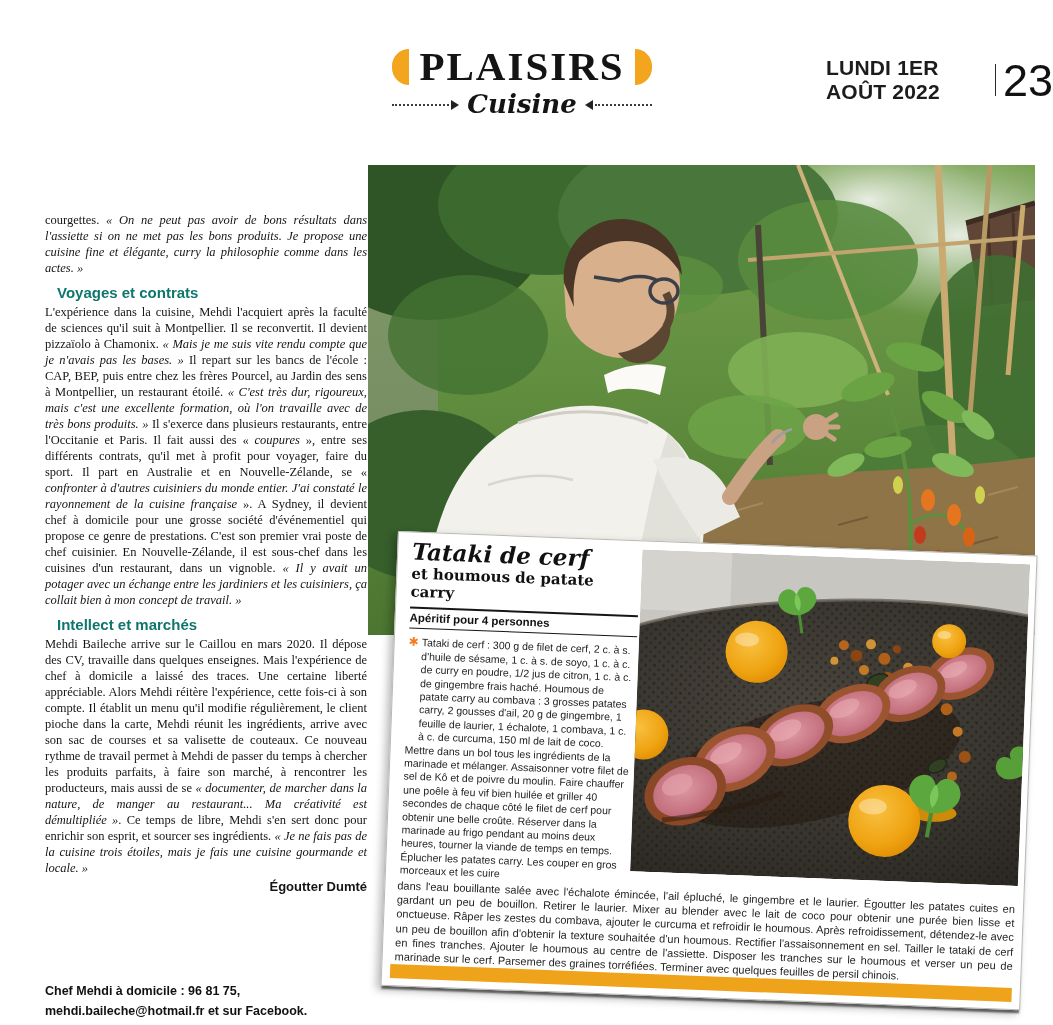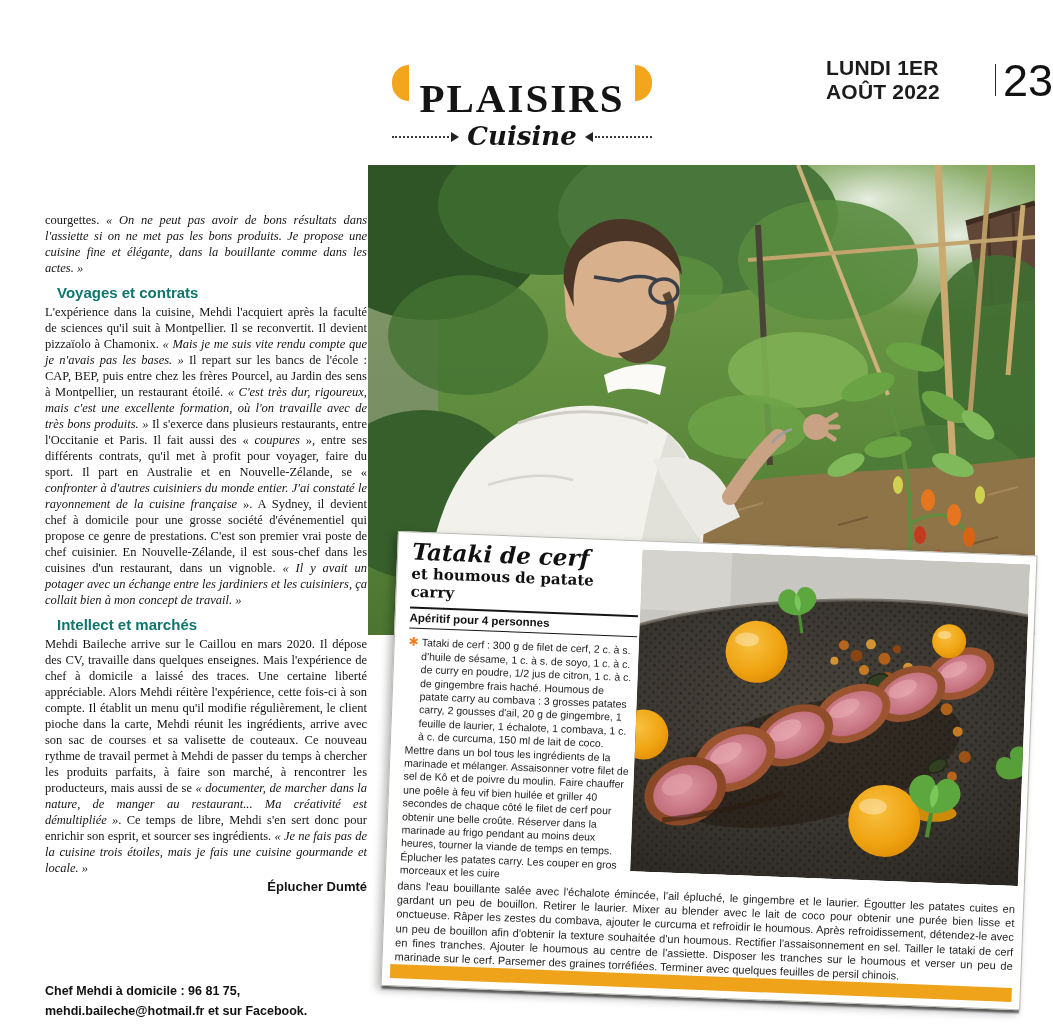--- a/index.html
+++ b/index.html
@@ -10,21 +10,21 @@
   .page{position:relative;width:1053px;height:1025px;background:#fff;overflow:hidden;
          font-family:"Liberation Serif",serif;color:var(--ink);}
 
   
   .masthead{position:absolute;left:392px;top:46px;width:260px;text-align:center;}
   .mast-row{display:flex;align-items:center;justify-content:center;gap:10px;}
   .bracket{width:17px;height:36px;background:var(--accent);}
   .bracket.left{border-radius:18px 0 0 18px;}
   .bracket.right{border-radius:0 18px 18px 0;}
   .mast-title{font-family:"Liberation Serif",serif;font-size:41px;font-weight:600;
-              letter-spacing:2px;line-height:1;color:#141414;margin-top:32px;}
+              letter-spacing:2px;line-height:1;color:#141414;}
   .mast-sub-row{display:flex;align-items:center;justify-content:center;margin-top:4px;}
   .dotline{flex:1;border-top:2px dotted #3c3c3c;height:0;}
   .tri{width:0;height:0;border-top:5px solid transparent;border-bottom:5px solid transparent;}
   .tri.right{border-left:8px solid #222;margin:0 4px 0 2px;}
   .tri.left{border-right:8px solid #222;margin:0 2px 0 4px;}
   .mast-sub{font-family:"DejaVu Serif",serif;font-style:italic;font-weight:bold;
             font-size:26px;line-height:1.05;padding:0 4px;color:#141414;}
 
   
   .dateline{position:absolute;left:826px;top:56px;display:flex;align-items:center;}
@@ -210,26 +210,26 @@
 
       <path d="M 252,116 C 264,110 280,110 290,116" stroke="#3a3f49" stroke-width="3.5" fill="none"></path>
       <ellipse cx="296" cy="126" rx="14" ry="12" fill="none" stroke="#3a3f49" stroke-width="3.5"></ellipse>
       <line x1="252" y1="116" x2="226" y2="112" stroke="#3a3f49" stroke-width="3.5"></line>
 
       <path d="M 236,210 C 256,200 280,196 298,202 L 292,230 C 272,222 252,222 240,228 Z" fill="#fbfaf7"></path>
     </svg>
   </div>
 
   <div class="article">
-    <p><span>courgettes. </span><i>« On ne peut pas avoir de bons résultats dans l'assiette si on ne met pas les bons produits. Je propose une cuisine fine et élégante, dans la bouillante comme dans les actes. »</i></p>
+    <p><span>courgettes. </span><i>« On ne peut pas avoir de bons résultats dans l'assiette si on ne met pas les bons produits. Je propose une cuisine fine et élégante, curry la philosophie comme dans les actes. »</i></p>
     <div class="art-head">Voyages et contrats</div>
     <p><span>L'expérience dans la cuisine, Mehdi l'acquiert après la faculté de sciences qu'il suit à Montpellier. Il se reconvertit. Il devient pizzaïolo à Chamonix. </span><i>« Mais je me suis vite rendu compte que je n'avais pas les bases. »</i><span> Il repart sur les bancs de l'école : CAP, BEP, puis entre chez les frères Pourcel, au Jardin des sens à Montpellier, un restaurant étoilé. </span><i>« C'est très dur, rigoureux, mais c'est une excellente formation, où l'on travaille avec de très bons produits. »</i><span> Il s'exerce dans plusieurs restaurants, entre l'Occitanie et Paris. Il fait aussi des « </span><i>coupures</i><span> », entre ses différents contrats, qu'il met à profit pour voyager, faire du sport. Il part en Australie et en Nouvelle-Zélande, se « </span><i>confronter à d'autres cuisiniers du monde entier. J'ai constaté le rayonnement de la cuisine française</i><span> ». A Sydney, il devient chef à domicile pour une grosse société d'événementiel qui propose ce genre de prestations. C'est son premier vrai poste de chef cuisinier. En Nouvelle-Zélande, il est sous-chef dans les cuisines d'un restaurant, dans un vignoble. </span><i>« Il y avait un potager avec un échange entre les jardiniers et les cuisiniers, ça collait bien à mon concept de travail. »</i></p>
     <div class="art-head">Intellect et marchés</div>
     <p><span>Mehdi Baileche arrive sur le Caillou en mars 2020. Il dépose des CV, travaille dans quelques enseignes. Mais l'expérience de chef à domicile a laissé des traces. Une certaine liberté appréciable. Alors Mehdi réitère l'expérience, cette fois-ci à son compte. Il établit un menu qu'il modifie régulièrement, le client pioche dans la carte, Mehdi réunit les ingrédients, arrive avec son sac de courses et sa valisette de couteaux. Ce nouveau rythme de travail permet à Mehdi de passer du temps à chercher les produits parfaits, à faire son marché, à rencontrer les producteurs, mais aussi de se </span><i>« documenter, de marcher dans la nature, de manger au restaurant... Ma créativité est démultipliée »</i><span>. Ce temps de libre, Mehdi s'en sert donc pour enrichir son esprit, et sourcer ses ingrédients. </span><i>« Je ne fais pas de la cuisine trois étoiles, mais je fais une cuisine gourmande et locale. »</i></p>
-    <div class="byline">Éplucher Dumté</div>
+    <div class="byline">Égoutter Dumté</div>
   </div>
   <div class="contact">Chef Mehdi à domicile : 96 81 75, mehdi.baileche@hotmail.fr et sur Facebook.</div>
 
   <div class="card">
     <div class="card-left">
       <div class="card-title">Tataki de cerf</div>
       <div class="card-subtitle">et houmous de patate carry</div>
       <div class="serving">Apéritif pour 4 personnes</div>
       <p class="ingredients"><span class="star">✱</span><span>Tataki de cerf : 300 g de filet de cerf, 2 c. à s. d'huile de sésame, 1 c. à s. de soyo, 1 c. à c. de curry en poudre, 1/2 jus de citron, 1 c. à c. de gingembre frais haché. Houmous de patate carry au combava : 3 grosses patates carry, 2 gousses d'ail, 20 g de gingembre, 1 feuille de laurier, 1 échalote, 1 combava, 1 c. à c. de curcuma, 150 ml de lait de coco.</span></p>
       <p class="steps-left">Mettre dans un bol tous les ingrédients de la marinade et mélanger. Assaisonner votre filet de sel de Kô et de poivre du moulin. Faire chauffer une poêle à feu vif bien huilée et griller 40 secondes de chaque côté le filet de cerf pour obtenir une belle croûte. Réserver dans la marinade au frigo pendant au moins deux heures, tourner la viande de temps en temps. Éplucher les patates carry. Les couper en gros morceaux et les cuire</p>

